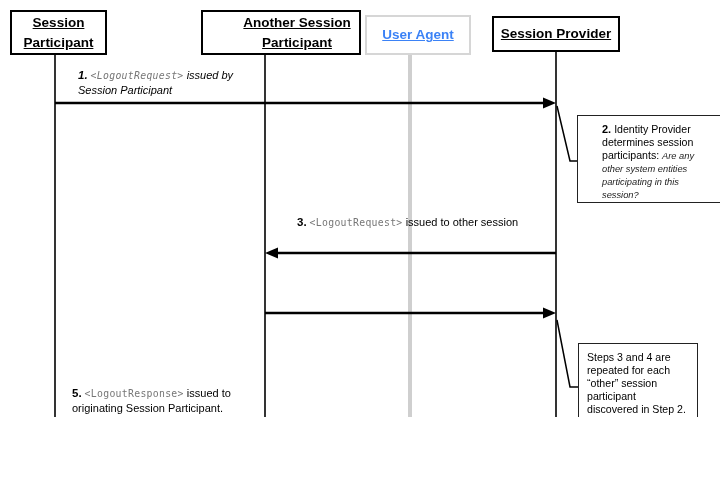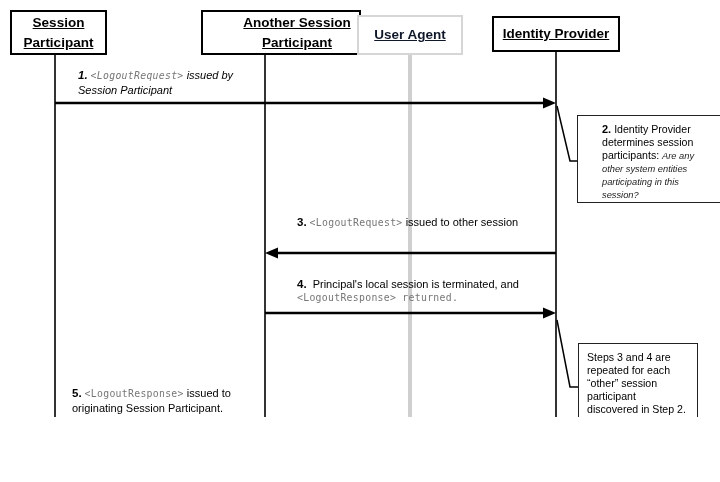--- a/index.html
+++ b/index.html
@@ -8,21 +8,21 @@
     font-family:"Liberation Sans",sans-serif;color:#000;
   }
   .stage svg{position:absolute;left:0;top:0;z-index:0;}
 
   .actor-box{
     position:absolute;z-index:2;background:#fff;border:2.4px solid #000;
     display:flex;align-items:center;justify-content:center;text-align:center;
     font-weight:bold;font-size:13.5px;line-height:1.45;
   }
   .actor-box .lbl{text-decoration:underline;}
-  .actor-inactive{border:2.2px solid #d6d6d6;color:#0f172a;}
+  .actor-inactive{border:2.2px solid #d6d6d6;color:#3b82f6;margin-left:8px;}
 
   .msg{
     position:absolute;z-index:1;font-size:11px;line-height:14px;color:#000;
   }
   .msg .num{font-weight:bold;font-size:11.5px;margin-right:3px;}
   .mono{
     font-family:"DejaVu Sans Mono","Liberation Mono",monospace;
     font-size:9.8px;color:#767676;letter-spacing:0.3px;
   }
 
@@ -72,36 +72,32 @@
 
   <div class="actor-box" style="left:201px;top:10px;width:124px;height:41px;padding-left:32px;">
     <span class="lbl">Another Session Participant</span>
   </div>
 
   <div class="actor-box actor-inactive" style="left:357px;top:15px;width:102px;height:36px;">
     <span class="lbl">User Agent</span>
   </div>
 
   <div class="actor-box" style="left:492px;top:16px;width:124px;height:32px;">
-    <span class="lbl">Identity Provider</span>
+    <span class="lbl">Session Provider</span>
   </div>
 
   <div class="msg" style="left:78px;top:68px;width:230px;font-style:italic;">
     <div><span class="num">1.</span><span class="mono">&lt;LogoutRequest&gt;</span><span> issued by</span></div>
     <div>Session Participant</div>
   </div>
 
   <div class="msg" style="left:297px;top:215px;width:260px;">
     <div><span class="num">3.</span><span class="mono">&lt;LogoutRequest&gt;</span><span> issued to other session</span></div>
   </div>
 
-  <div class="msg" style="left:297px;top:277px;width:270px;">
-    <div><span class="num">4.</span><span> Principal's local session is terminated, and</span></div>
-    <div class="mono">&lt;LogoutResponse&gt; returned.</div>
-  </div>
 
   <div class="msg" style="left:72px;top:386px;width:230px;">
     <div><span class="num">5.</span><span class="mono">&lt;LogoutResponse&gt;</span><span> issued to</span></div>
     <div>originating Session Participant.</div>
   </div>
 
   <div class="note" style="left:577px;top:115px;width:110px;height:72px;padding-left:24px;">
     <span class="num">2.</span><span> Identity Provider determines session participants: </span><span class="it">Are any other system entities participating in this session?</span>
   </div>
 

